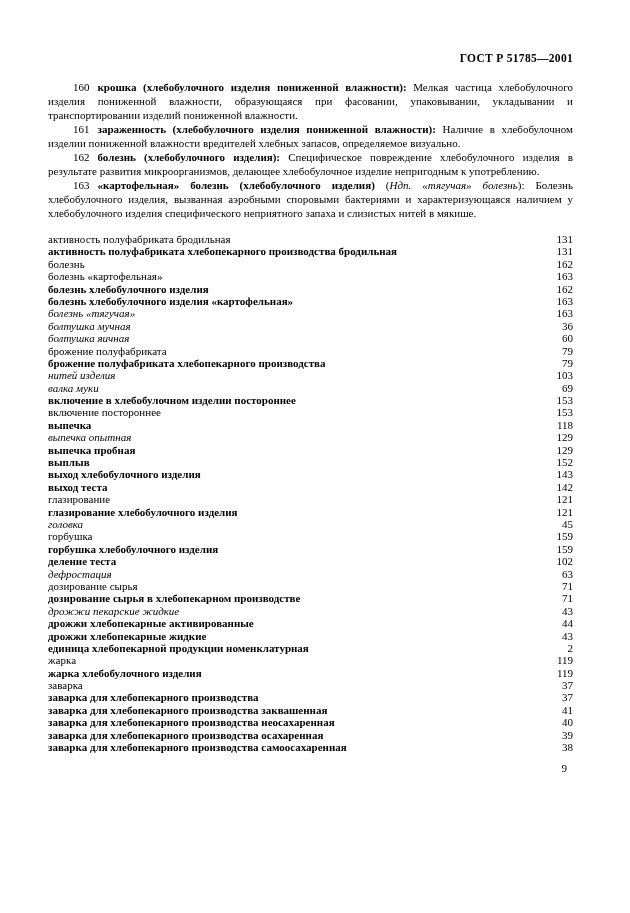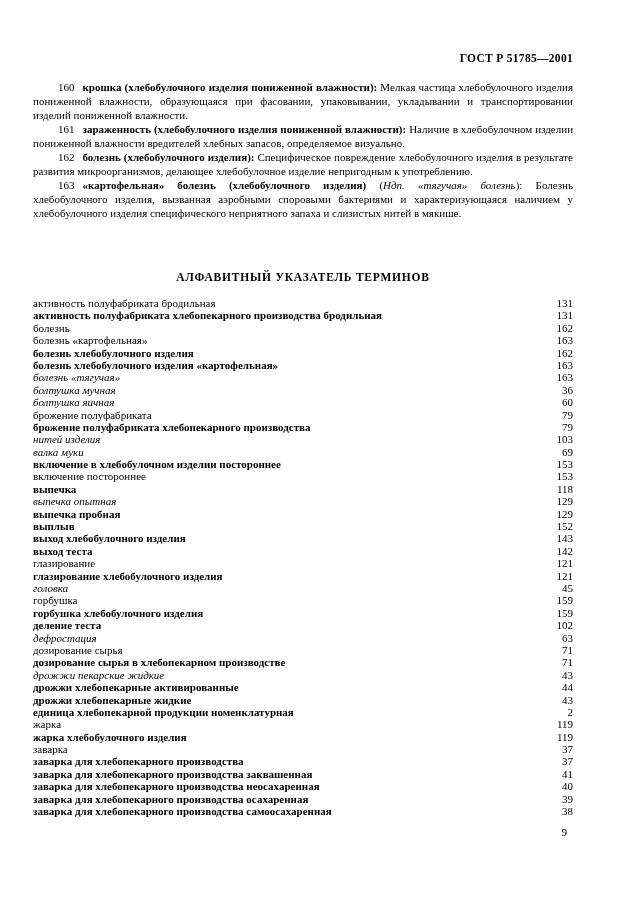--- a/index.html
+++ b/index.html
@@ -11,21 +11,21 @@
     width: 630px;
     height: 913px;
     overflow: hidden;
     font-family: "Liberation Serif", "DejaVu Serif", serif;
     color: #000000;
   }
   .page {
     box-sizing: border-box;
     width: 630px;
     height: 913px;
-    padding: 52px 57px 0 33px;
+    padding: 52px 57px 0 48px;
   }
   .doc-code {
     text-align: right;
     font-weight: bold;
     font-size: 11.5px;
     line-height: 13px;
     letter-spacing: 0.3px;
   }
   .definitions {
     margin-top: 15px;
@@ -91,21 +91,20 @@
   <div class="doc-code">ГОСТ Р 51785—2001</div>
 
   <div class="definitions">
 
   <p class="def"><span class="def-num">160</span><span class="def-term">крошка (хлебобулочного изделия пониженной влажности):</span> <span>Мелкая частица хлебобулочного изделия пониженной влажности, образующаяся при фасовании, упаковывании, укладывании и транспортировании изделий пониженной влажности.</span></p>
       <p class="def"><span class="def-num">161</span><span class="def-term">зараженность (хлебобулочного изделия пониженной влажности):</span> <span>Наличие в хлебобулочном изделии пониженной влажности вредителей хлебных запасов, определяемое визуально.</span></p>
       <p class="def"><span class="def-num">162</span><span class="def-term">болезнь (хлебобулочного изделия):</span> <span>Специфическое повреждение хлебобулочного изделия в результате развития микроорганизмов, делающее хлебобулочное изделие непригодным к употреблению.</span></p>
       <p class="def"><span class="def-num">163</span><span class="def-term">«картофельная» болезнь (хлебобулочного изделия)</span> (<span class="def-note">Ндп. «тягучая» болезнь</span>): <span>Болезнь хлебобулочного изделия, вызванная аэробными споровыми бактериями и характеризующаяся наличием у хлебобулочного изделия специфического неприятного запаха и слизистых нитей в мякише.</span></p>
     </div>
 
-  <h2 class="index-title">АЛФАВИТНЫЙ УКАЗАТЕЛЬ ТЕРМИНОВ</h2>
 
   <div class="index-list">
 
   <div class="idx-row">
         <span class="idx-term style-regular">активность полуфабриката бродильная</span>
         <span class="idx-page">131</span>
       </div>
       <div class="idx-row">
         <span class="idx-term style-bold">активность полуфабриката хлебопекарного производства бродильная</span>
         <span class="idx-page">131</span>

